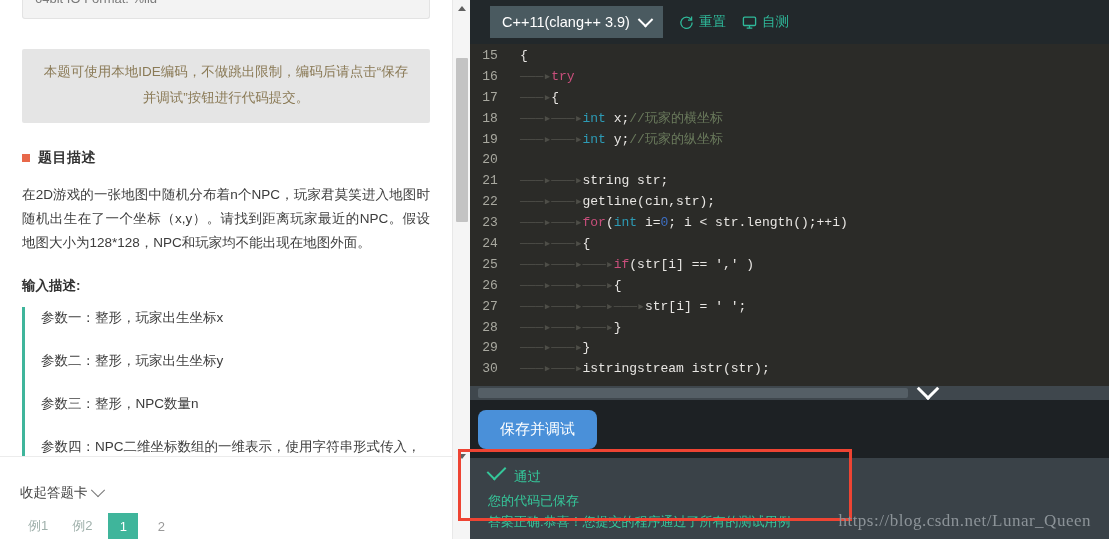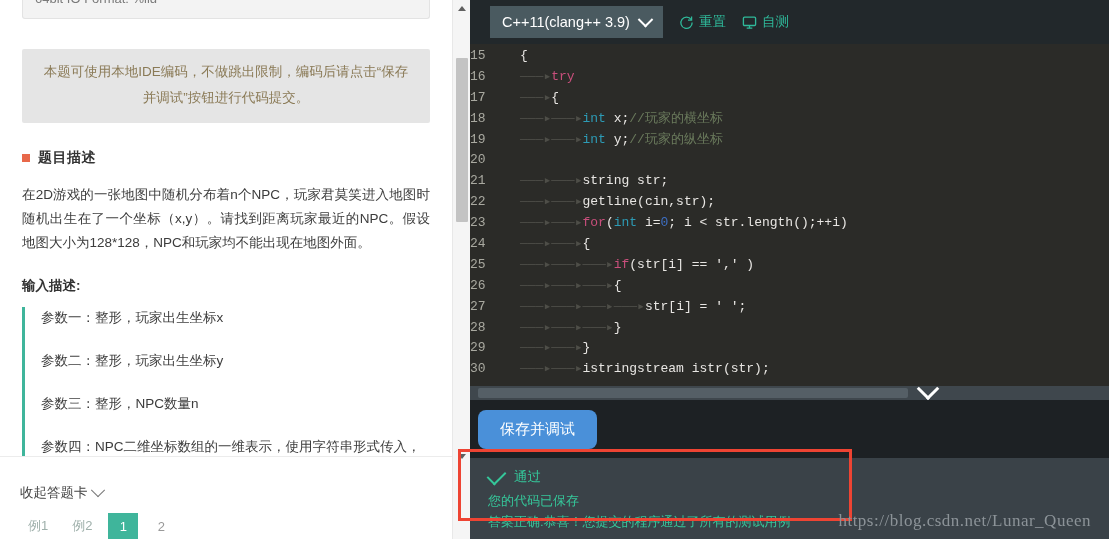--- a/index.html
+++ b/index.html
@@ -285,21 +285,21 @@
     font-size: 13px;
     line-height: 20.9px;
     color: #e8e6e3;
     padding-top: 2px;
     white-space: pre;
   }
   .cline { display: block; height: 20.9px; }
   .lnum {
     display: inline-block;
     width: 40px;
-    text-align: left;
+    text-align: center;
     color: #a9a9a0;
     margin-right: 10px;
     user-select: none;
     font-family: Liberation Mono, monospace;
   }
   .kw      { color: #c94f7c; }
   .type    { color: #2d9bb5; }
   .cmt     { color: #6a7a5c; }
   .num     { color: #3d6fc4; }
   .plain   { color: #e8e6e3; }
@@ -365,21 +365,20 @@
   
   .result-panel {
     flex: 0 0 81px;
     background: #3a4248;
     position: relative;
     padding: 10px 0 0 18px;
     box-sizing: border-box;
   }
   .result-head {
     display: flex;
-    align-items: center;
     gap: 9px;
     color: #35c79a;
     font-size: 13.5px;
   }
   .check-mark {
     width: 15px;
     height: 9px;
     border-left: 2px solid #35c79a;
     border-bottom: 2px solid #35c79a;
     transform: rotate(-45deg);

